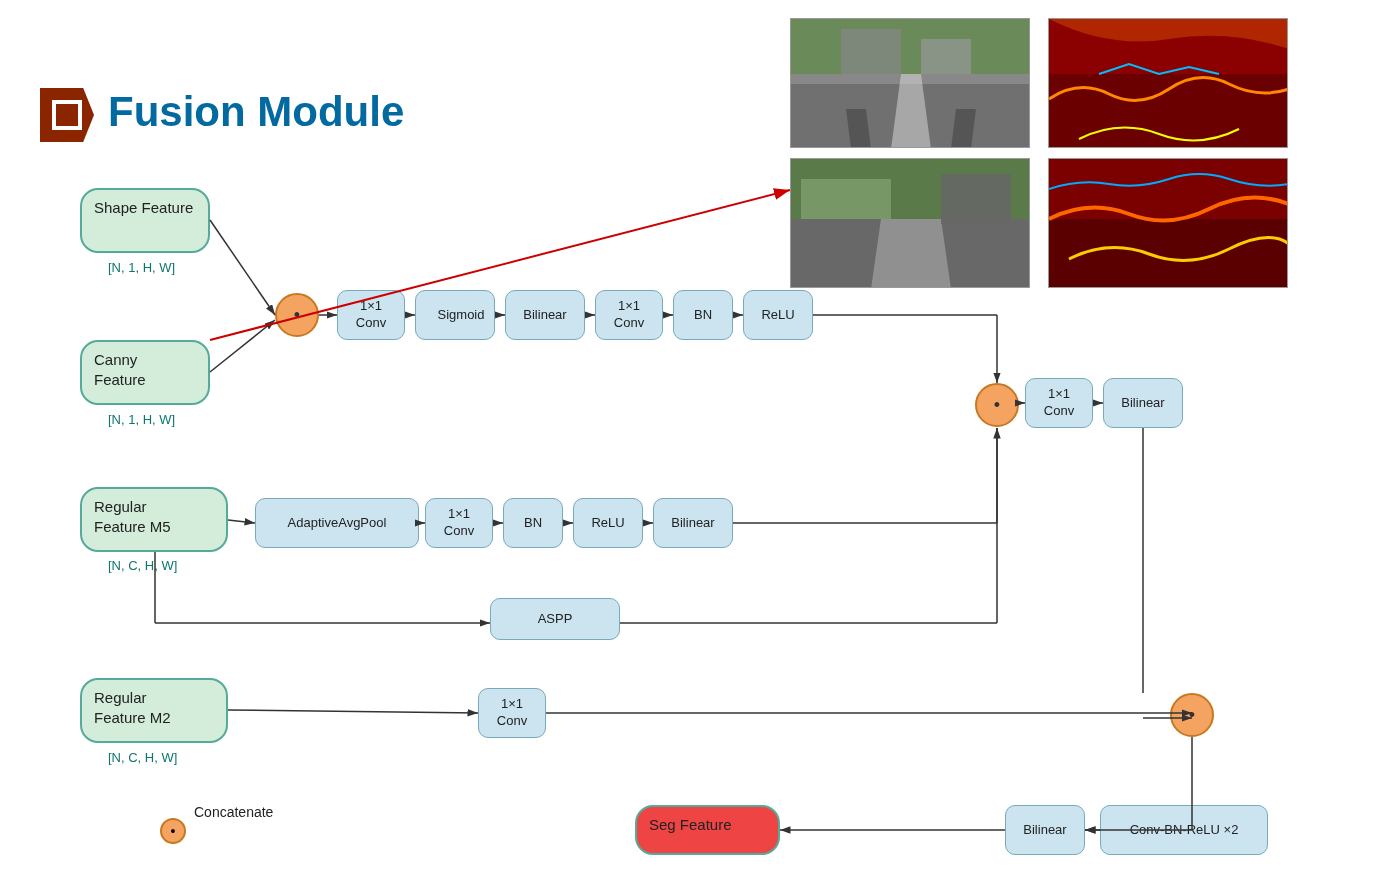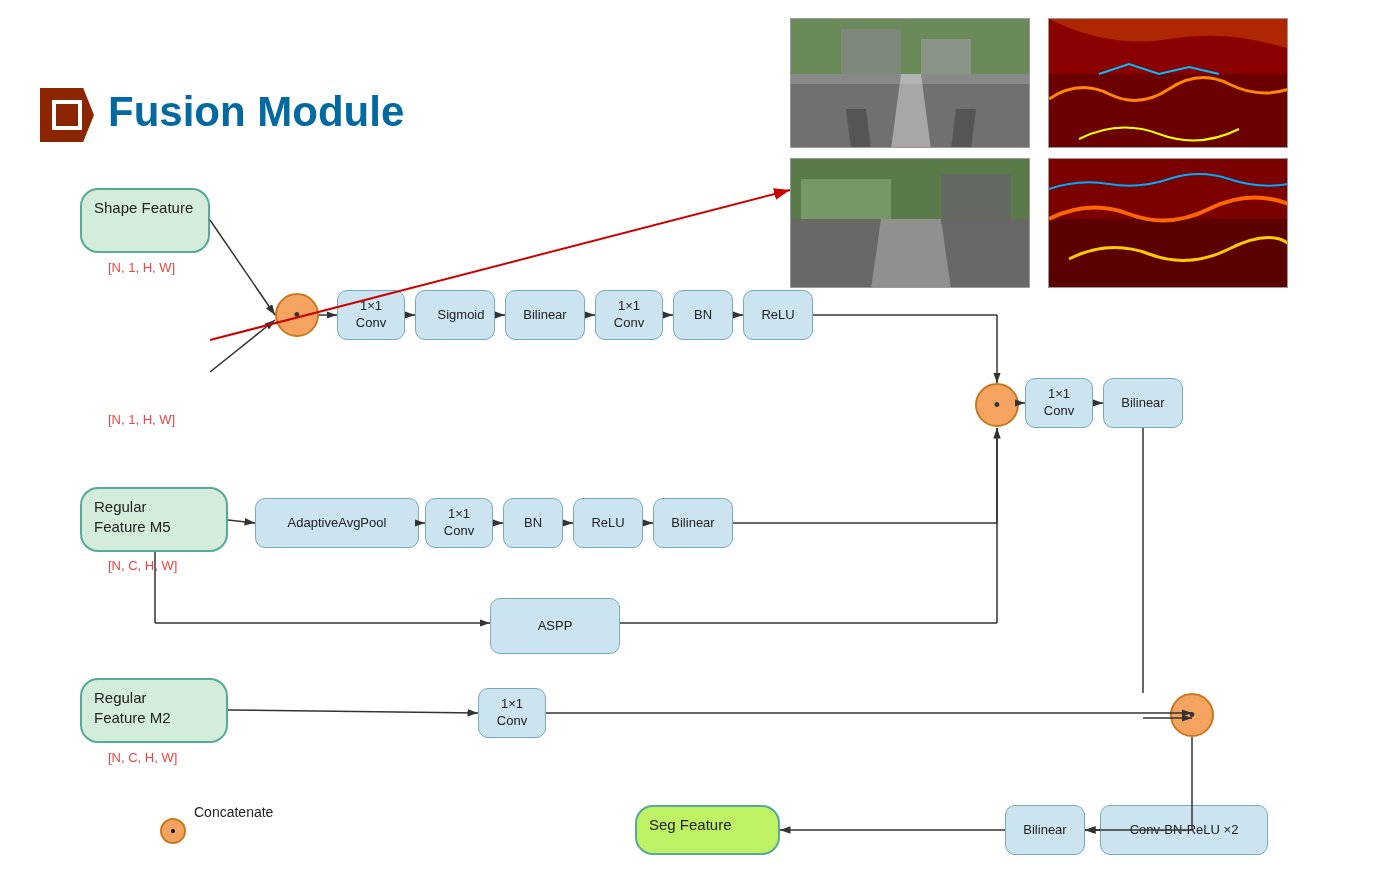--- a/index.html
+++ b/index.html
@@ -46,21 +46,21 @@
       background: #d4edda;
       text-align: left;
       font-size: 15px;
       line-height: 1.3;
       padding: 8px 12px;
       color: #222;
     }
     .feature-label {
       position: absolute;
       font-size: 13px;
-      color: #ef4444;
+      color: #0f766e;
       padding-left: 28px;
     }
     
     .op-box {
       position: absolute;
       border: 1.5px solid #7ab;
       border-radius: 10px;
       background: #cce4f0;
       text-align: center;
       font-size: 13px;
@@ -172,33 +172,36 @@
       <path d="M0,30 Q30,20 60,25 Q90,30 120,20 Q150,10 180,20 Q210,30 240,25" stroke="#00aaff" stroke-width="2" fill="none"></path>
     </svg>
   </div>
 
   <div class="feature-box" style="left:80px;top:188px;width:130px;height:65px;">
     <span>Shape
 Feature</span>
   </div>
   <div class="feature-label" style="left:80px;top:260px;">[N, 1, H, W]</div>
 
+  <div class="feature-box" style="left:80px;top:340px;width:130px;height:65px;">
+    <span>Canny<br>Feature</span>
+  </div>
   <div class="feature-label" style="left:80px;top:412px;">[N, 1, H, W]</div>
 
   <div class="feature-box" style="left:80px;top:487px;width:148px;height:65px;">
     <span>Regular<br>Feature M5</span>
   </div>
   <div class="feature-label" style="left:80px;top:558px;">[N, C, H, W]</div>
 
   <div class="feature-box" style="left:80px;top:678px;width:148px;height:65px;">
     <span>Regular<br>Feature M2</span>
   </div>
   <div class="feature-label" style="left:80px;top:750px;">[N, C, H, W]</div>
 
-  <div class="feature-box" style="left:635px;top:805px;width:145px;height:50px;background:#bef264;">
+  <div class="feature-box" style="left:635px;top:805px;width:145px;height:50px;background:#ef4444;">
     <span>Seg Feature</span>
   </div>
 
   <div class="op-box" style="left:337px;top:290px;width:68px;height:50px;">
     <span>1×1<br>Conv</span>
   </div>
   <div class="op-box" style="left:415px;top:290px;width:80px;height:50px;padding-left:12px;">
     <span>Sigmoid</span>
   </div>
   <div class="op-box" style="left:505px;top:290px;width:80px;height:50px;">
@@ -222,21 +225,21 @@
   </div>
   <div class="op-box" style="left:503px;top:498px;width:60px;height:50px;">
     <span>BN</span>
   </div>
   <div class="op-box" style="left:573px;top:498px;width:70px;height:50px;">
     <span>ReLU</span>
   </div>
   <div class="op-box" style="left:653px;top:498px;width:80px;height:50px;">
     <span>Bilinear</span>
   </div>
-  <div class="op-box" style="left:490px;top:598px;width:130px;height:56px;">
+  <div class="op-box" style="left:490px;top:598px;width:130px;height:42px;">
     <span>ASPP</span>
   </div>
 
   <div class="op-box" style="left:1025px;top:378px;width:68px;height:50px;">
     <span>1×1<br>Conv</span>
   </div>
   <div class="op-box" style="left:1103px;top:378px;width:80px;height:50px;">
     <span>Bilinear</span>
   </div>
 

